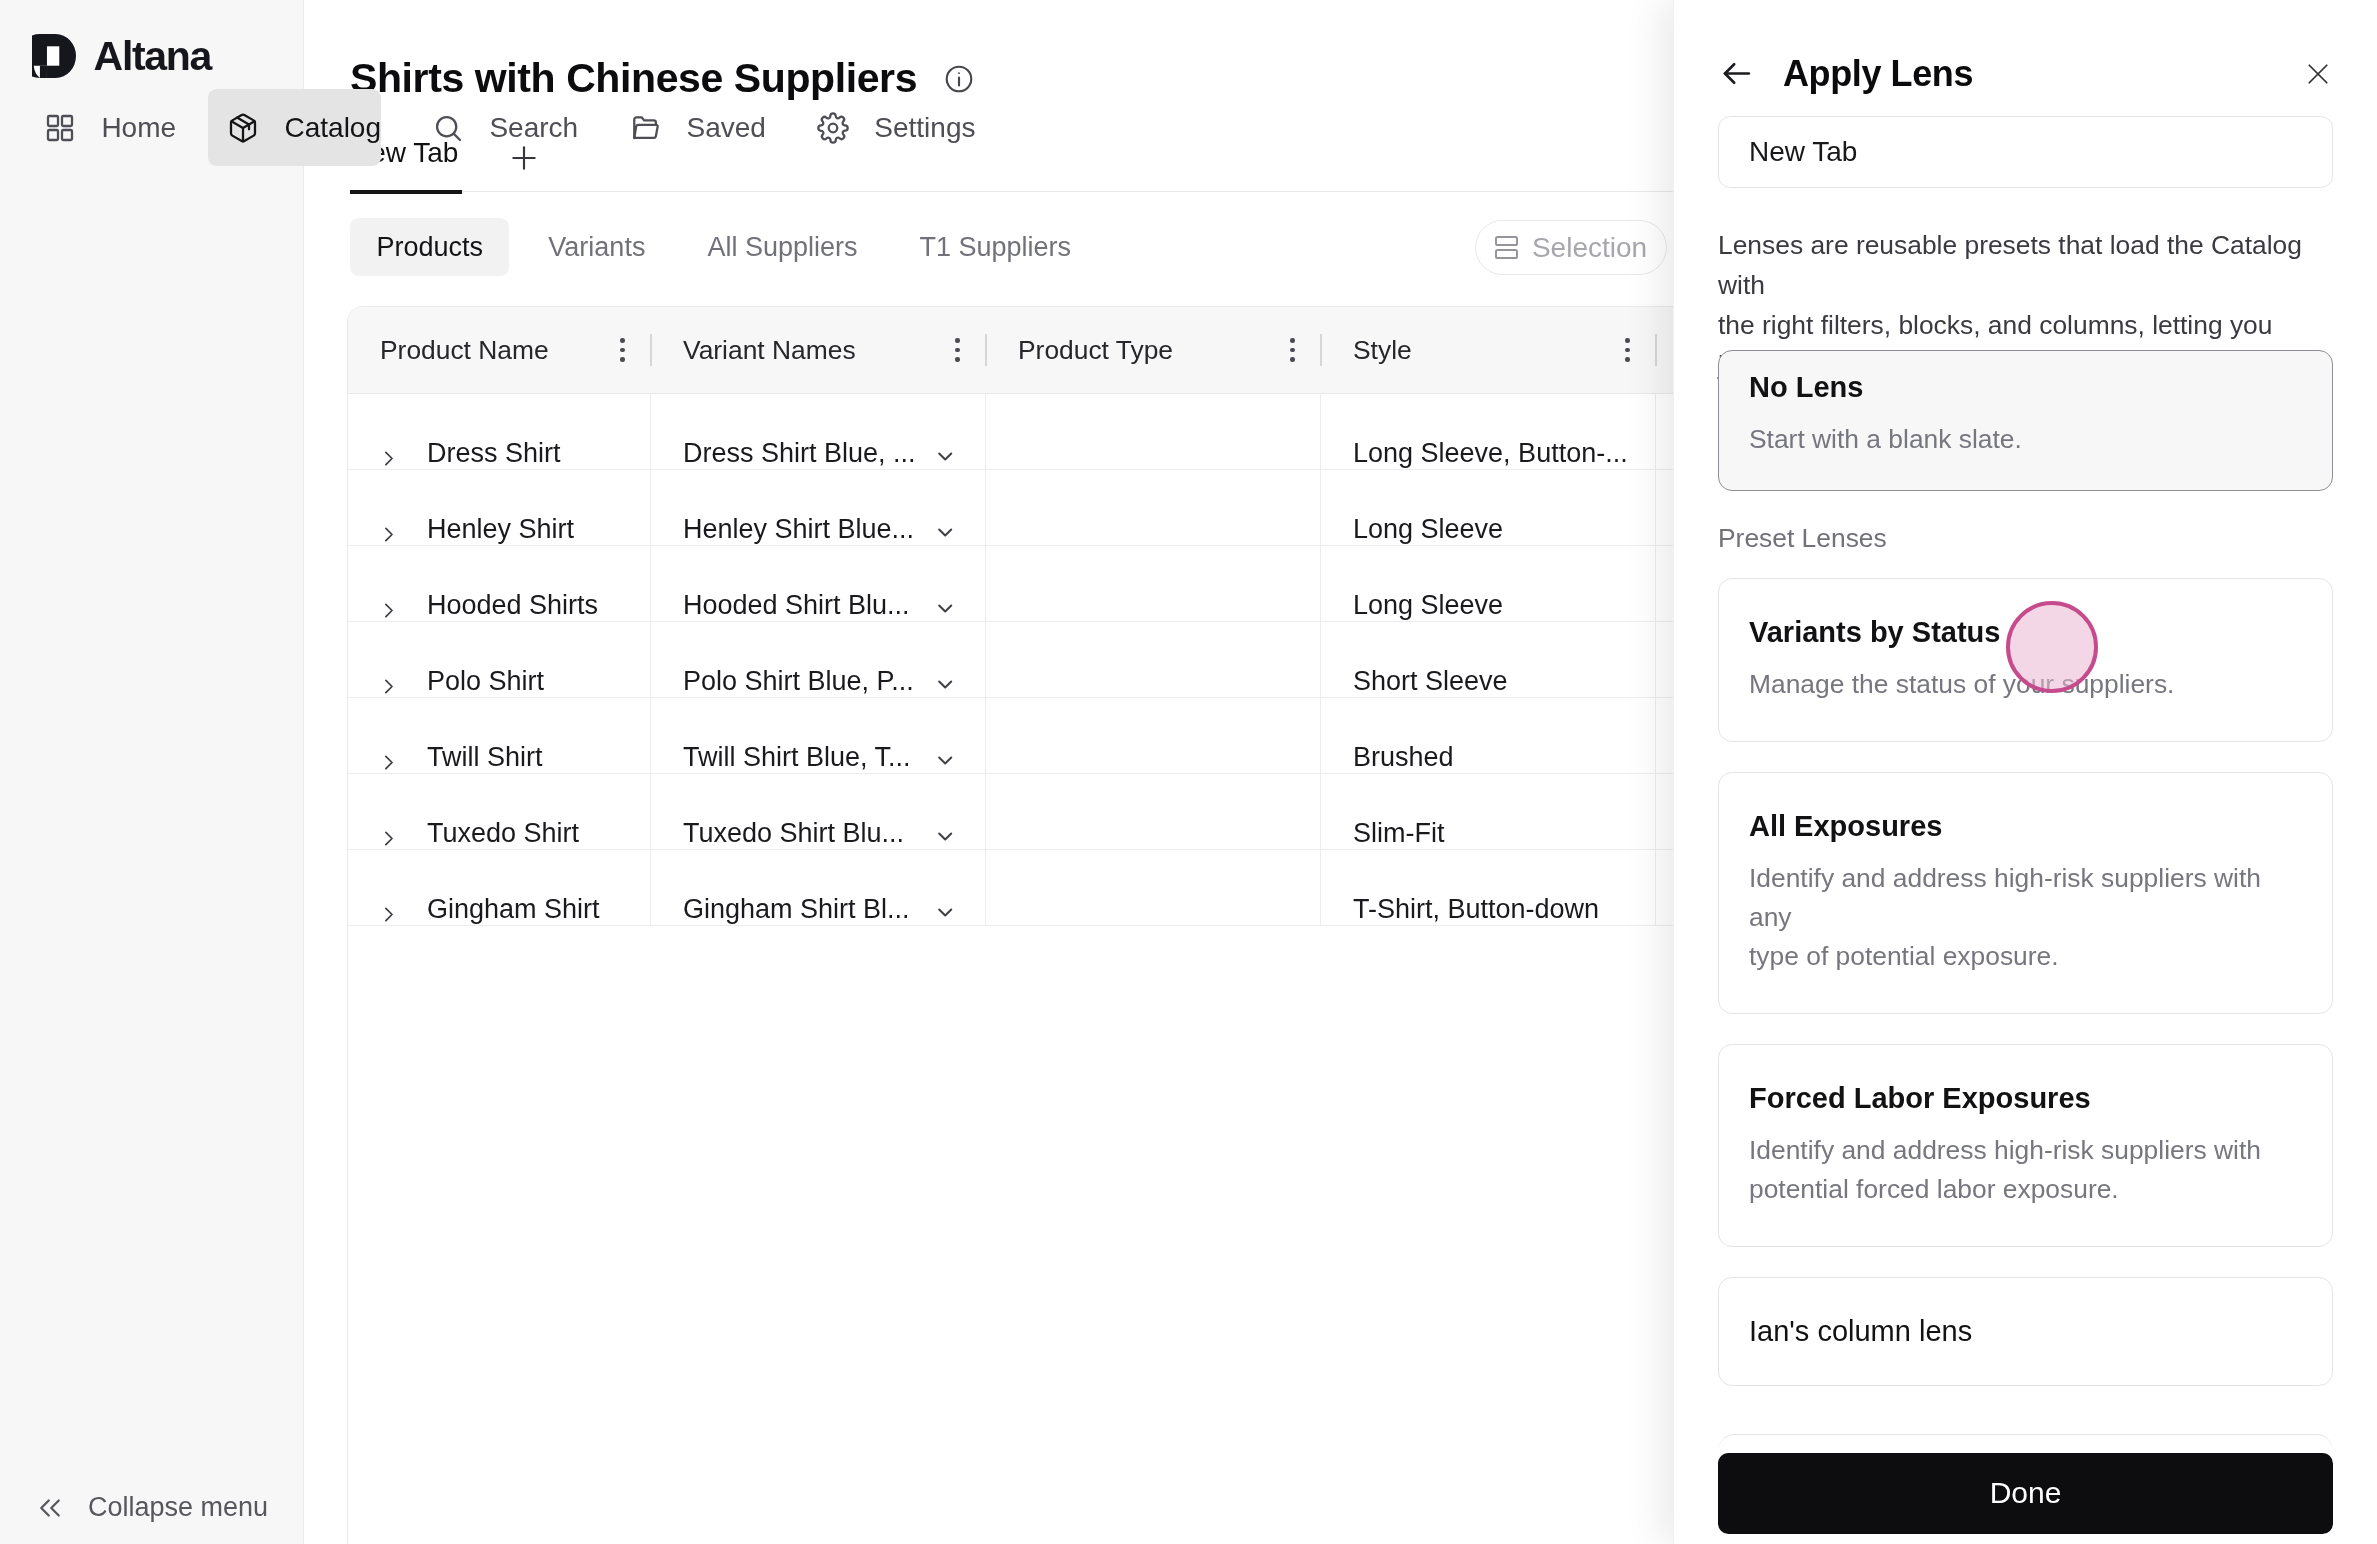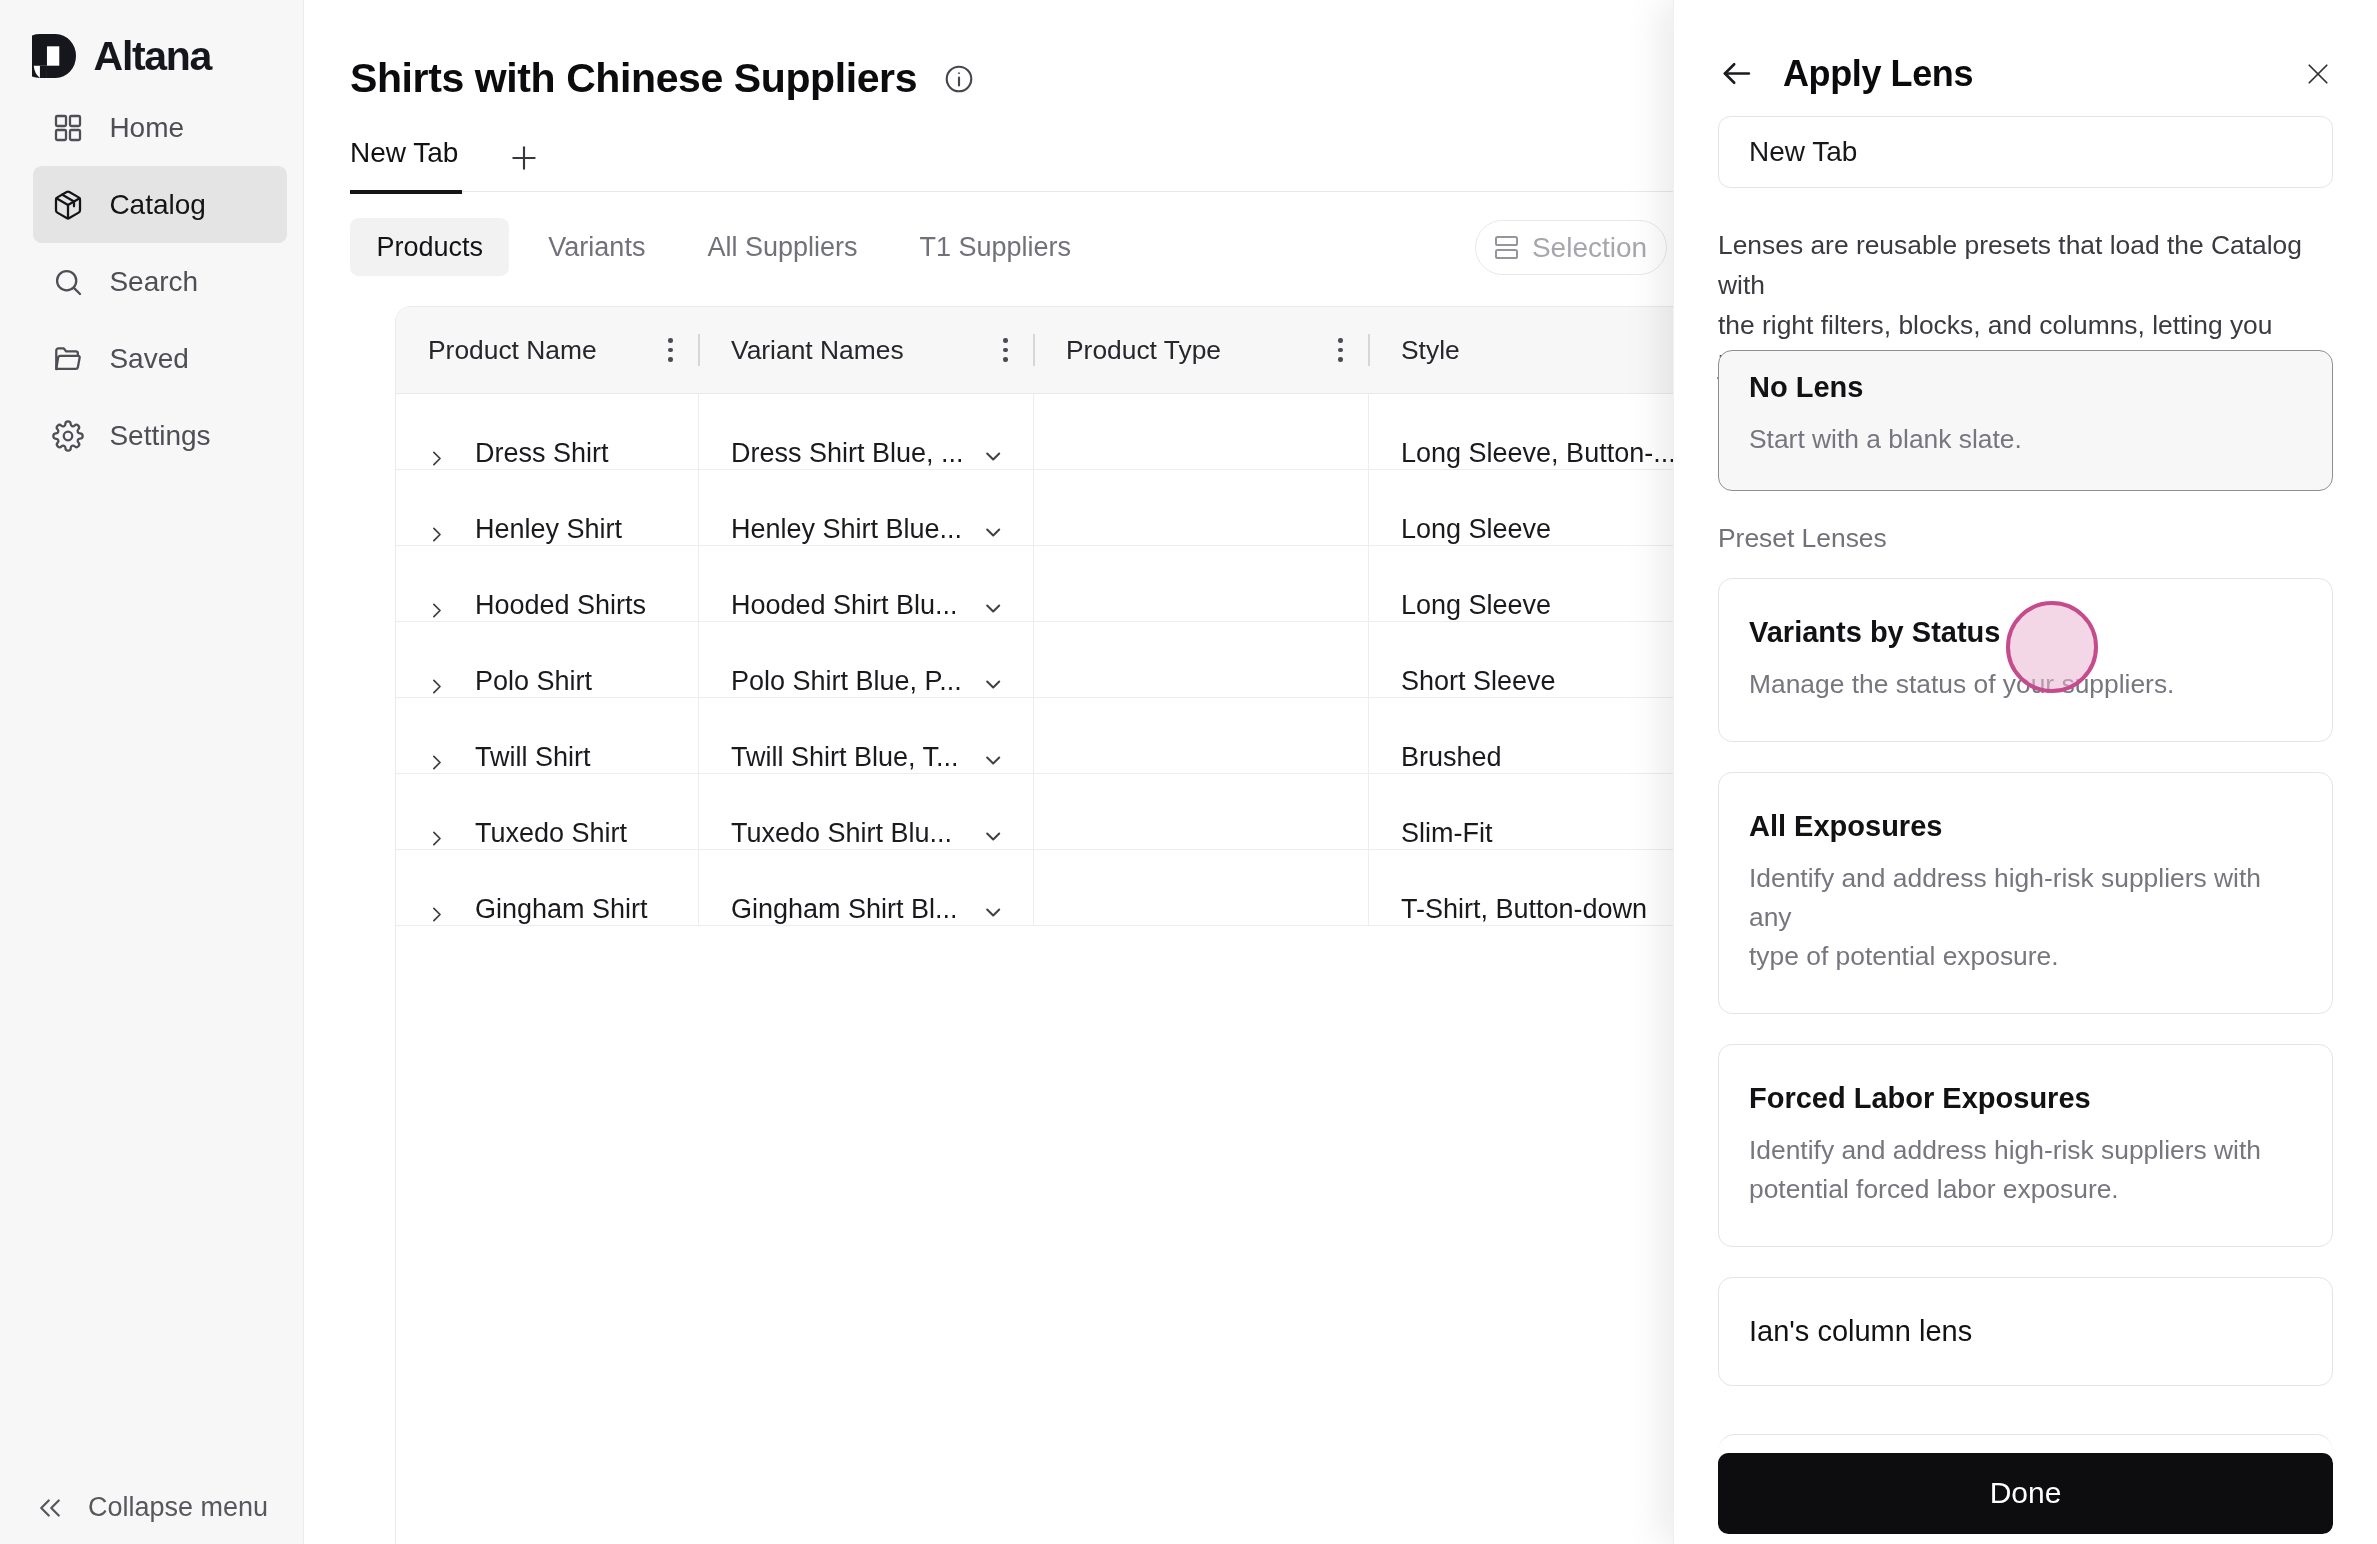--- a/index.html
+++ b/index.html
@@ -5,21 +5,21 @@
   * { margin:0; padding:0; box-sizing:border-box; }
   html,body { width:2377px; height:1544px; }
   body { font-family:"Liberation Sans", sans-serif; background:#fff; overflow:hidden; }
   .app { position:relative; width:2377px; height:1544px; background:#fff; overflow:hidden; }
 
   
   .sidebar { position:absolute; left:0; top:0; bottom:0; width:304px; background:#f7f7f7; border-right:0.9px solid #ececee; z-index:2; }
   .logo-row { position:absolute; top:32px; left:32px; display:flex; align-items:center; gap:17.6px; }
   .logo-mark { width:44px; height:48px; }
   .wordmark { font-size:41px; font-weight:700; color:#16161d; letter-spacing:-1.3px; }
-  .nav { position:absolute; top:89px; left:17px; right:0; display:flex; flex-direction:column; }
+  .nav { position:absolute; top:89px; left:9px; right:0; display:flex; }
   .nav-item { height:77px; margin:0 16px; border-radius:8.8px; display:flex; align-items:center; padding-left:19.4px; gap:25px; color:#4e4e55; font-size:28px; cursor:pointer; }
   .nav-item.active { background:#e4e4e5; color:#141416; font-weight:500; }
   .nav-item svg { width:32px; height:32px; flex:0 0 32px; }
   .collapse-row { position:absolute; bottom:21px; left:35px; display:flex; align-items:center; gap:23px; color:#57575d; font-size:27px; }
   .collapse-row svg { width:30px; height:30px; }
 
   
   .main { position:absolute; left:304px; top:0; right:0; bottom:0; background:#fff; }
   .page-title-row { position:absolute; top:55px; left:46px; display:flex; align-items:center; gap:26.4px; }
   .page-title { font-size:41px; font-weight:700; color:#0c0c0e; letter-spacing:-0.4px; }
@@ -29,21 +29,21 @@
   .tab-plus { margin-bottom:14px; color:#38383c; }
   .tab-plus svg { width:32px; height:32px; }
   .filter-row { position:absolute; top:218px; left:46px; height:58px; display:flex; align-items:center; gap:16px; }
   .pill { font-size:27px; color:#71717a; height:58px; display:flex; align-items:center; padding:0 23px; border-radius:8.8px; white-space:nowrap; cursor:pointer; }
   .pill.active { background:#f2f2f3; color:#141416; font-weight:500; padding:0 26.4px; }
   .selection-btn { position:absolute; top:220px; left:1171px; width:192px; height:55px; background:#fff; border:1.8px solid #e8e8ea; border-radius:880px; display:flex; align-items:center; justify-content:center; gap:14px; color:#a6a6ad; font-size:28px; cursor:pointer; }
   .rows-icon { display:flex; flex-direction:column; gap:3.5px; }
   .rows-icon span { width:23px; height:9.7px; border:2.2px solid #95959c; border-radius:2.6px; display:block; }
 
   
-  .table { position:absolute; top:306px; left:43px; width:1691px; bottom:0; border-left:1.8px solid #e9e9eb; border-top:1.8px solid #e9e9eb; border-top-left-radius:16px;margin-left:48px; }
+  .table { position:absolute; top:306px; left:43px; width:1691px; bottom:0; border-left:1.8px solid #e9e9eb; border-top:1.8px solid #e9e9eb; border-top-left-radius:16px; }
   .thead { display:flex; height:87px; background:#f7f7f8; border-top-left-radius:14px; border-bottom:1.8px solid #e9e9eb; }
   .th { position:relative; display:flex; align-items:center; padding:0 19.4px 0 32px; font-size:26.4px; font-weight:500; color:#26262b; }
   .th::after { content:''; position:absolute; right:-0.9px; top:50%; transform:translateY(-50%); width:1.8px; height:32px; background:#d6d6da; }
   .th.norule::after { display:none; }
   .th .dots { margin-left:auto; display:flex; flex-direction:column; gap:5.3px; padding:8.8px 7px; cursor:pointer; }
   .th .dots i { width:4.4px; height:4.4px; border-radius:50%; background:#4b4b52; display:block; }
   .c0 { flex:0 0 303px; } .c1 { flex:0 0 335px; } .c2 { flex:0 0 335px; } .c3 { flex:0 0 335px; } .c4 { flex:1 1 auto; }
   .tr { display:flex; height:76px; border-bottom:1.8px solid #ededef; background:#fff; }
   .td { display:flex; align-items:flex-end; border-right:1.8px solid #ededef; font-size:27px; color:#1a1a1e; overflow:hidden; white-space:nowrap; }
   .td.name { padding-left:30px; gap:28px; }

